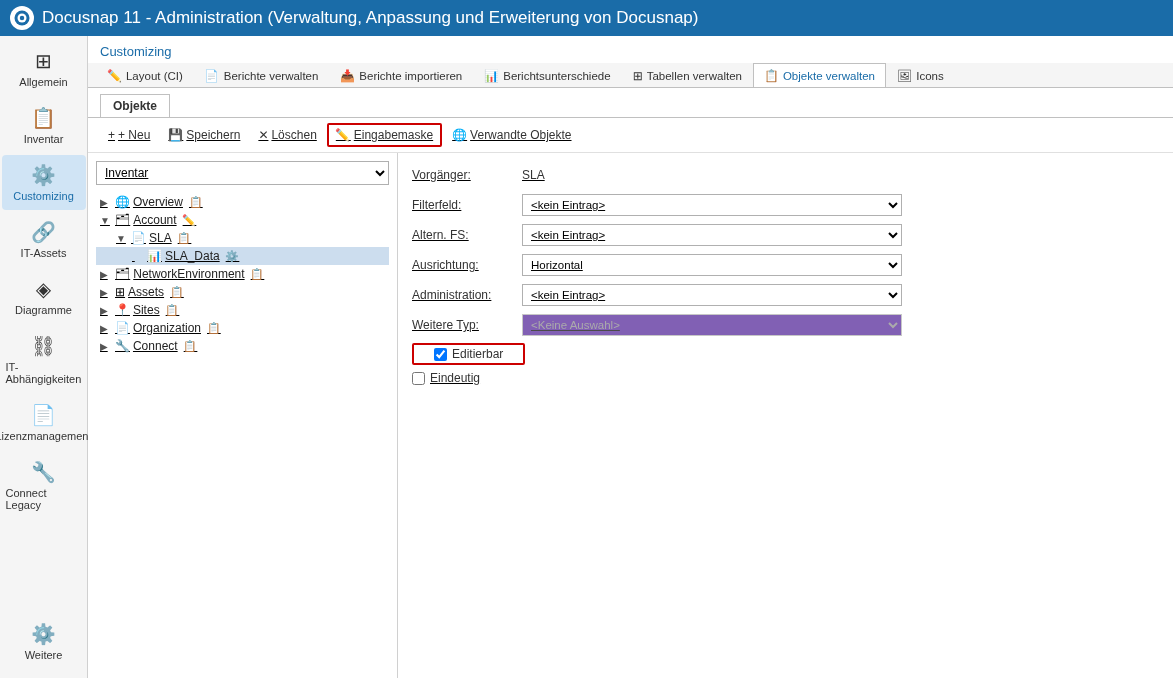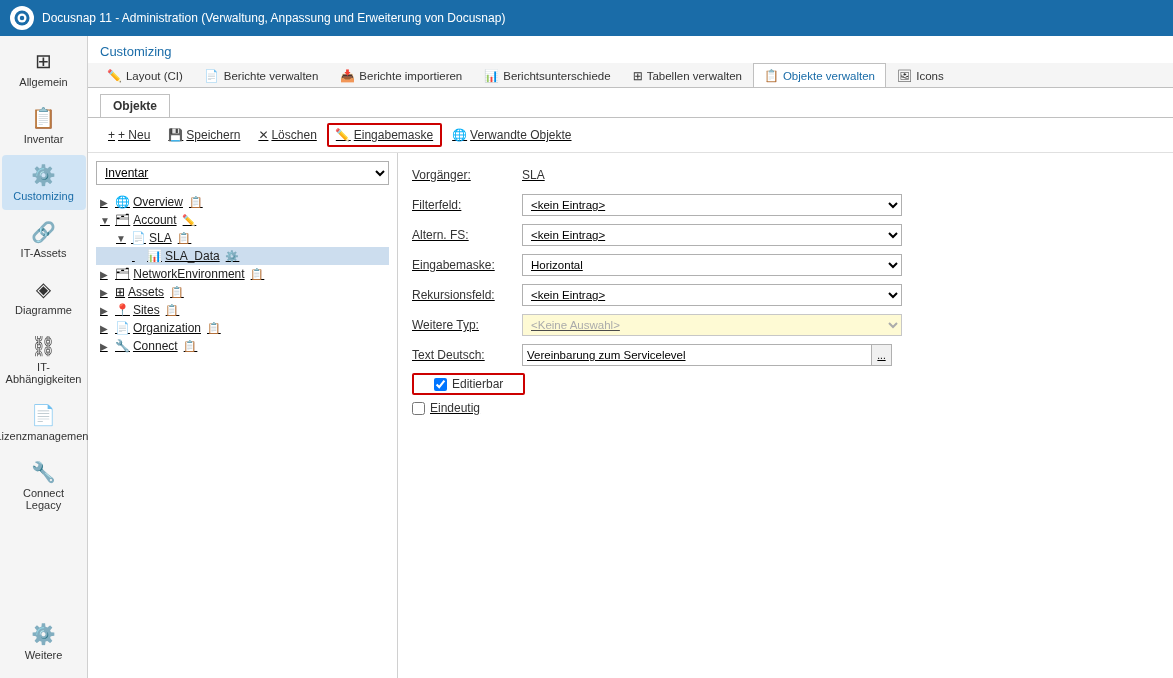--- a/index.html
+++ b/index.html
@@ -15,21 +15,21 @@
       padding: 0 10px;
       gap: 8px;
     }
     .title-bar-logo {
       width: 24px; height: 24px;
       background: white;
       border-radius: 50%;
       display: flex; align-items: center; justify-content: center;
     }
     .title-bar-logo svg { width: 18px; height: 18px; }
-    .title-bar-text { font-size: 12px; font-weight: 500; }
+    .title-bar-text { font-size: 17px; font-weight: 500; }
 
     
     .main-layout {
       display: flex;
       height: calc(678px - 36px);
     }
 
     
     .sidebar {
       width: 88px;
@@ -49,21 +49,21 @@
       cursor: pointer;
       border-radius: 4px;
       margin: 1px 2px;
       color: #333;
     }
     .sidebar-item.active {
       background: #d0e4f5;
       color: #1a6ca8;
     }
     .sidebar-item .icon { font-size: 20px; margin-bottom: 3px; }
-    .sidebar-item .label { font-size: 11px; text-align: center; }
+    .sidebar-item .label { font-size: 11px; }
     .sidebar-bottom {
       margin-top: auto;
       padding-bottom: 8px;
     }
 
     
     .content-area {
       flex: 1;
       display: flex;
       flex-direction: column;
@@ -219,21 +219,21 @@
     .prop-select {
       flex: 1;
       height: 22px;
       border: 1px solid #b0b0b0;
       font-size: 11.5px;
       padding: 0 4px;
       background: white;
       max-width: 380px;
     }
     .prop-select.disabled {
-      background: #fef9c3;
+      background: #4c1d95;
       color: #888;
     }
     .prop-input {
       flex: 1;
       height: 22px;
       border: 1px solid #b0b0b0;
       font-size: 11.5px;
       padding: 0 4px;
       background: white;
       max-width: 350px;
@@ -485,50 +485,43 @@
           
           <div class="prop-row">
             <span class="prop-label">Altern. FS:</span>
             <select class="prop-select">
               <option>&lt;kein Eintrag&gt;</option>
             </select>
           </div>
 
           
           <div class="prop-row">
-            <span class="prop-label">Eingabemaske:</span>
+            <span class="prop-label">Ausrichtung:</span>
             <select class="prop-select">
               <option>Horizontal</option>
             </select>
           </div>
 
           
           <div class="prop-row">
-            <span class="prop-label">Rekursionsfeld:</span>
+            <span class="prop-label">Administration:</span>
             <select class="prop-select">
               <option>&lt;kein Eintrag&gt;</option>
             </select>
           </div>
 
           
           <div class="prop-row">
             <span class="prop-label">Weitere Typ:</span>
             <select class="prop-select disabled" disabled="">
               <option>&lt;Keine Auswahl&gt;</option>
             </select>
           </div>
 
           
-          <div class="prop-row">
-            <span class="prop-label">Text Deutsch:</span>
-            <div class="prop-input-group">
-              <input type="text" class="prop-input" value="Vereinbarung zum Servicelevel" style="flex: 1 1 0%;">
-              <button class="prop-input-btn">...</button>
-            </div>
-          </div>
 
           
           <div class="checkbox-row checkbox-highlighted" style="border:2px solid #cc0000;display:inline-flex;padding:2px 20px;margin-bottom:6px;">
             <input type="checkbox" id="editierbar" checked="" style="">
             <label for="editierbar">Editierbar</label>
           </div>
 
           
           <div class="checkbox-row">
             <input type="checkbox" id="eindeutig" style="">

